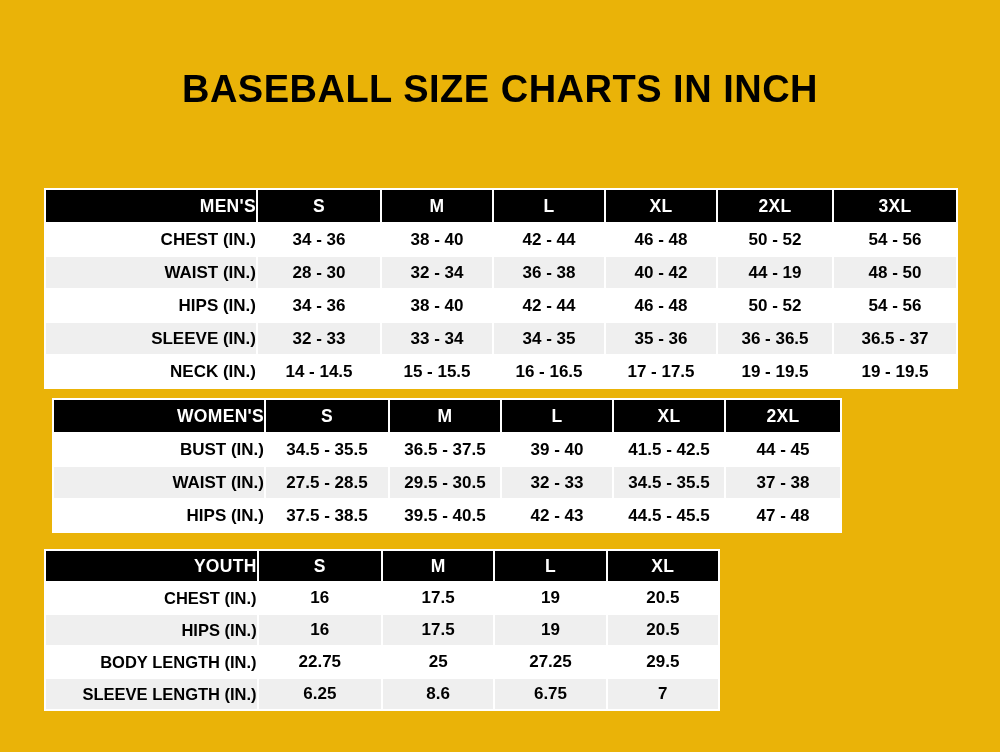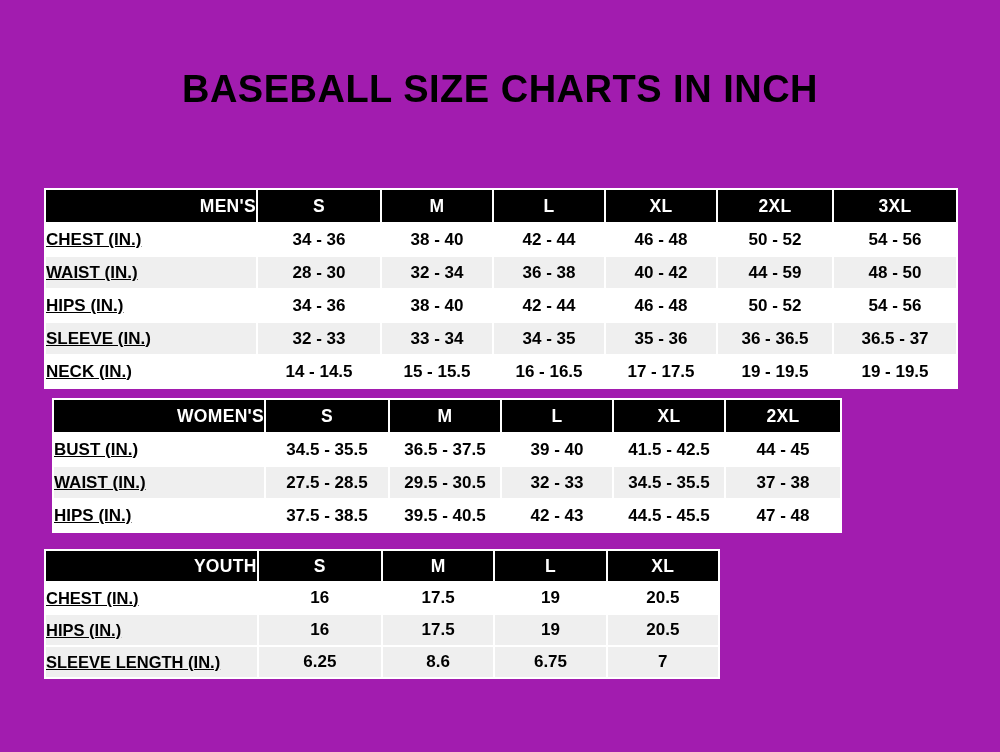--- a/index.html
+++ b/index.html
@@ -11,21 +11,21 @@
     height: 752px;
     background: #ffffff;
     font-family: "Liberation Sans", sans-serif;
     color: #111111;
     overflow: hidden;
   }
   .page {
     position: relative;
     width: 1000px;
     height: 752px;
-    background: #a21caf;
+    background: #eab308;
   }
   .title {
     position: absolute;
     top: 68px;
     left: 0;
     width: 1000px;
     text-align: center;
     font-size: 38px;
     font-weight: bold;
     letter-spacing: 0.5px;
@@ -58,22 +58,21 @@
     text-align: right;
   }
   .chart tbody tr td {
     background: #ffffff;
   }
   .chart tbody tr.alt td {
     background: #efefef;
   }
   .chart td.rowlabel {
     background: #ffffff;
-    text-align: left;
-    text-decoration: underline;
+    text-align: right;
   }
   .chart tbody tr.alt td.rowlabel {
     background: #efefef;
   }
 
   
   #mens-chart {
     top: 188px;
     left: 44px;
     width: 912px;
@@ -151,21 +150,21 @@
         <td>46 - 48</td>
         <td>50 - 52</td>
         <td>54 - 56</td>
       </tr>
       <tr class="alt">
         <td class="rowlabel">WAIST (IN.)</td>
         <td>28 - 30</td>
         <td>32 - 34</td>
         <td>36 - 38</td>
         <td>40 - 42</td>
-        <td>44 - 59</td>
+        <td>44 - 19</td>
         <td>48 - 50</td>
       </tr>
       <tr>
         <td class="rowlabel">HIPS (IN.)</td>
         <td>34 - 36</td>
         <td>38 - 40</td>
         <td>42 - 44</td>
         <td>46 - 48</td>
         <td>50 - 52</td>
         <td>54 - 56</td>
@@ -263,20 +262,27 @@
         <td>19</td>
         <td>20.5</td>
       </tr>
       <tr class="alt">
         <td class="rowlabel">HIPS (IN.)</td>
         <td>16</td>
         <td>17.5</td>
         <td>19</td>
         <td>20.5</td>
       </tr>
+      <tr>
+        <td class="rowlabel">BODY LENGTH (IN.)</td>
+        <td>22.75</td>
+        <td>25</td>
+        <td>27.25</td>
+        <td>29.5</td>
+      </tr>
       <tr class="alt">
         <td class="rowlabel">SLEEVE LENGTH (IN.)</td>
         <td>6.25</td>
         <td>8.6</td>
         <td>6.75</td>
         <td>7</td>
       </tr>
     </tbody>
   </table>
 

